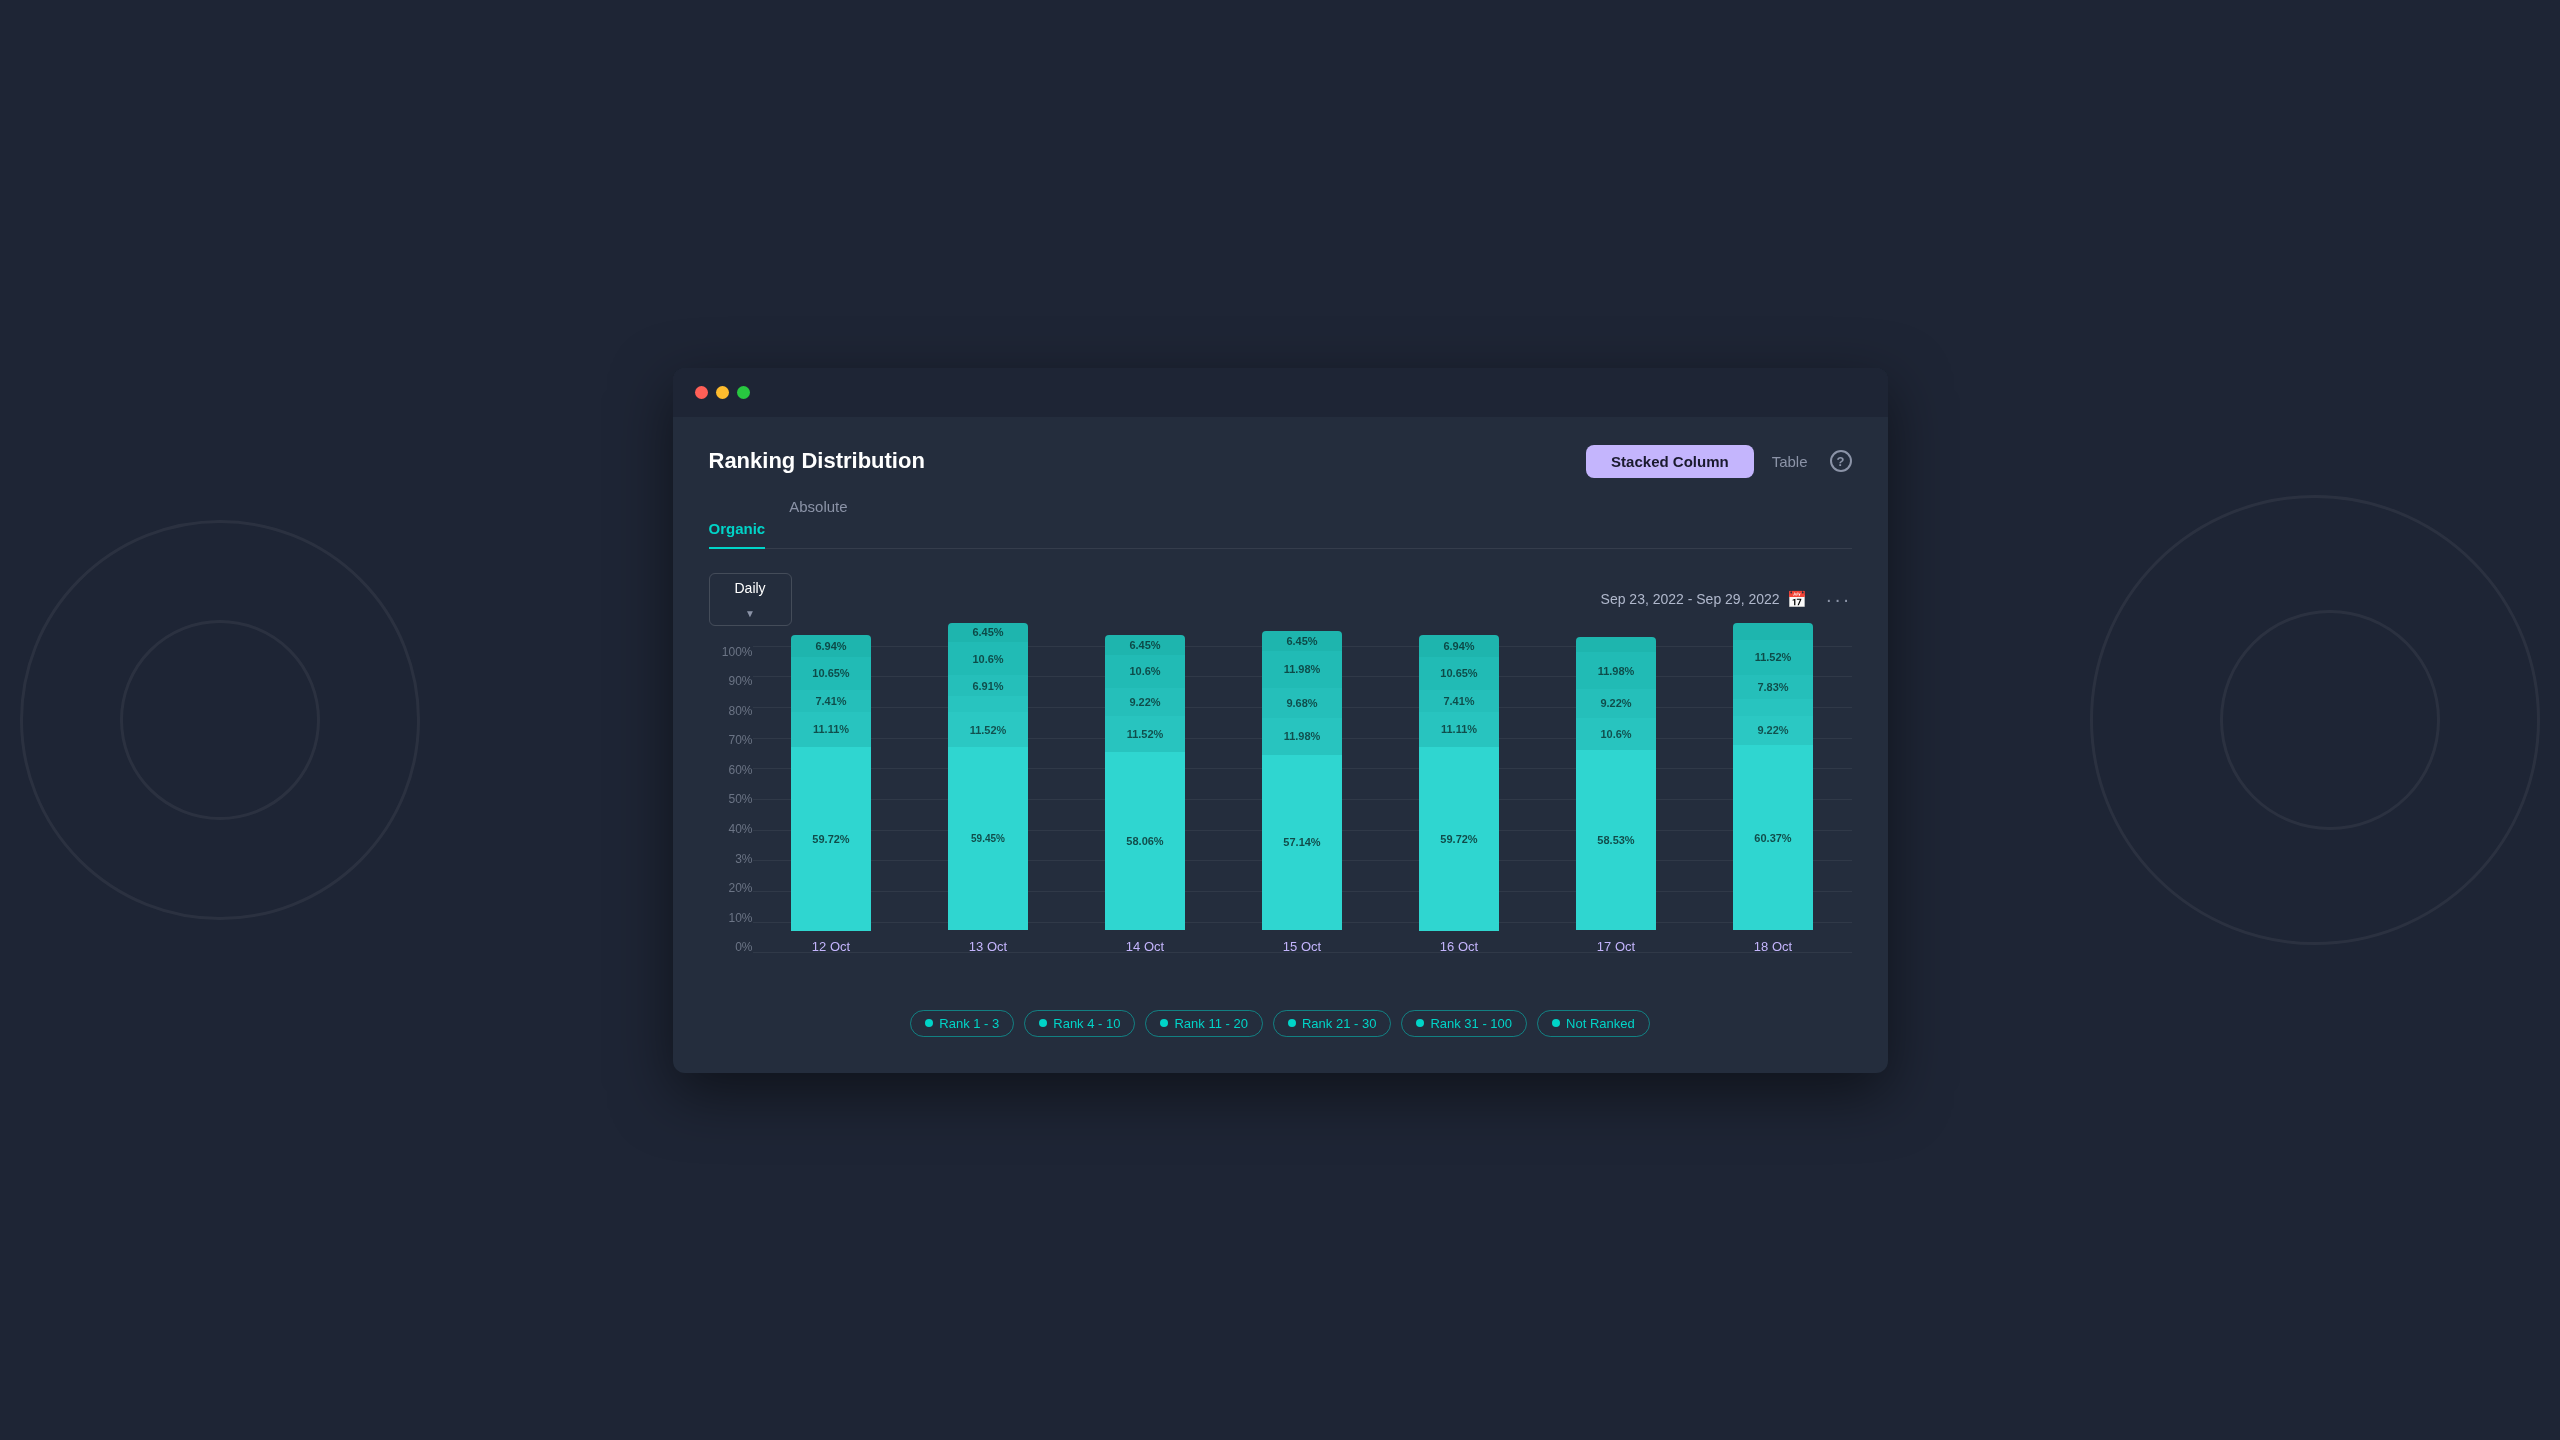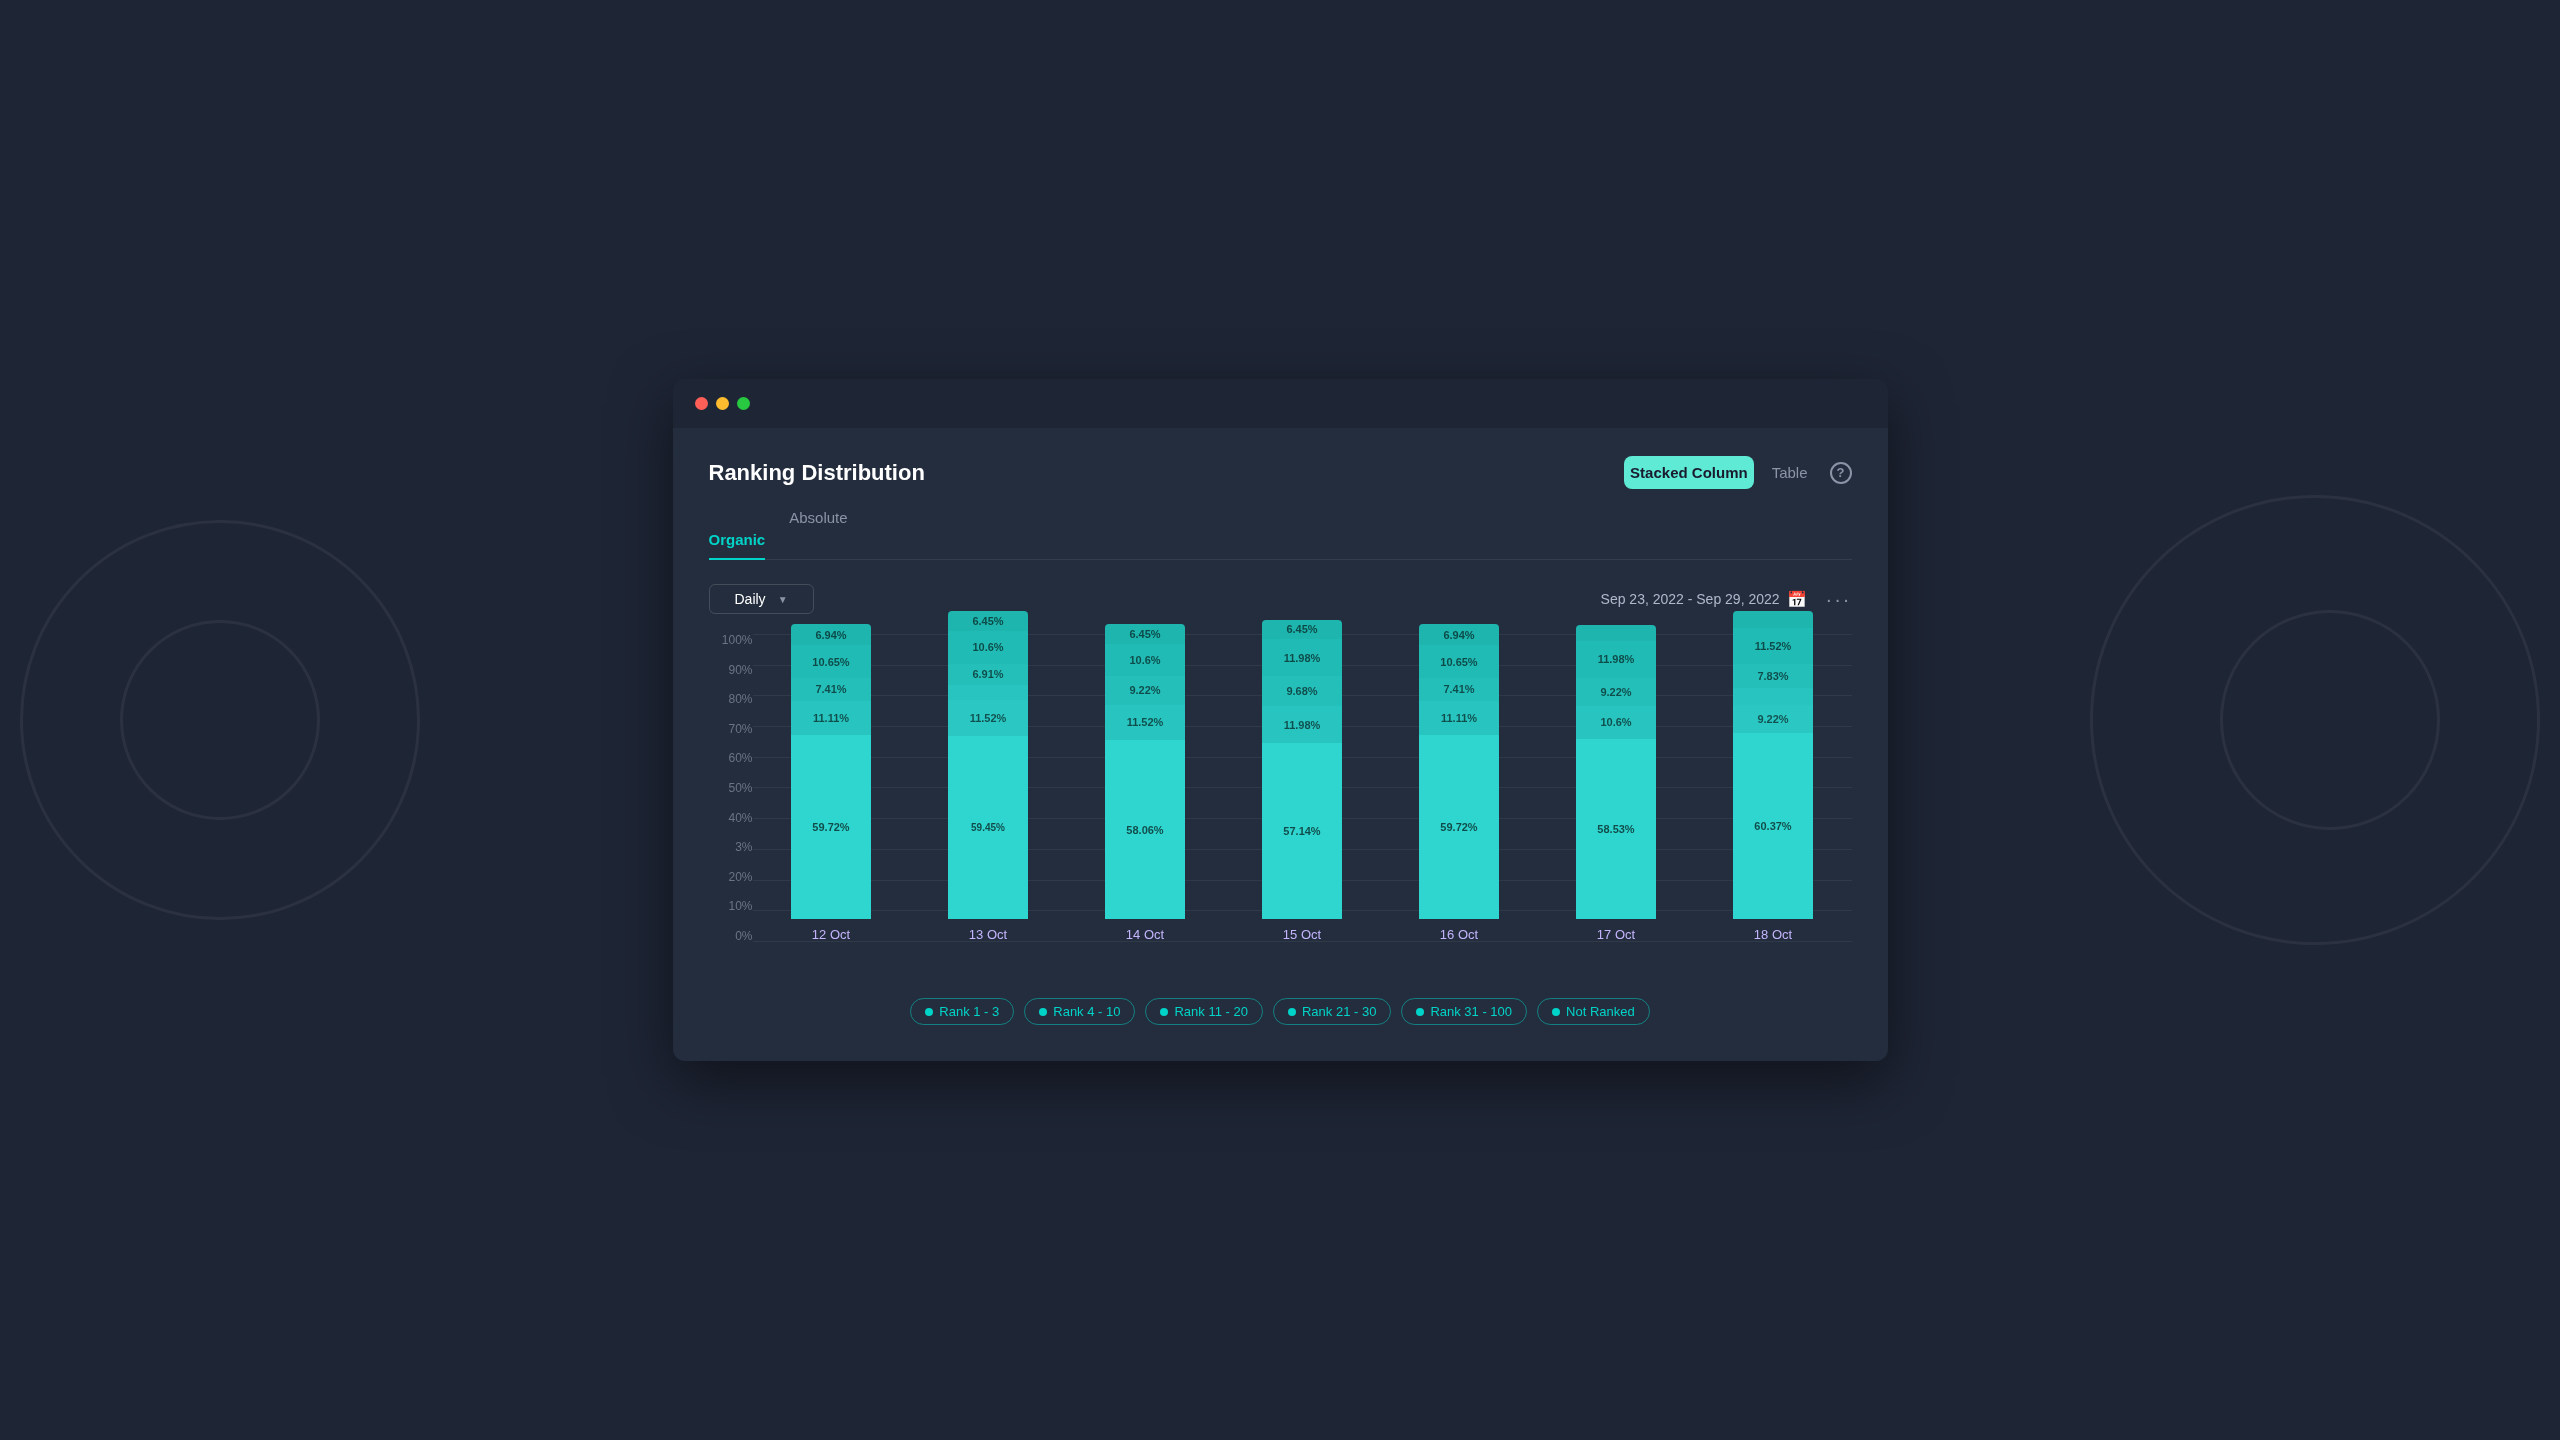--- a/index.html
+++ b/index.html
@@ -84,25 +84,25 @@
       font-size: 22px;
       font-weight: 700;
       color: #ffffff;
     }
     .header-controls {
       display: flex;
       align-items: center;
       gap: 4px;
     }
     .btn-stacked {
-      background: #5eead4;
+      background: #c4b5fd;
       color: #1a1a2e;
       border: none;
       border-radius: 8px;
-      padding: 8px 6px;
+      padding: 8px 25px;
       font-size: 15px;
       font-weight: 600;
       cursor: pointer;
     }
     .btn-table {
       background: transparent;
       color: #8b93a7;
       border: none;
       padding: 8px 14px;
       font-size: 15px;
@@ -157,20 +157,21 @@
       display: flex;
       align-items: center;
       gap: 12px;
       background: transparent;
       border: 1px solid rgba(255,255,255,0.15);
       border-radius: 6px;
       padding: 6px 25px;
       color: #ffffff;
       font-size: 14px;
       cursor: pointer;
+      flex-direction: column;
     }
     .chevron-down {
       font-size: 10px;
       color: #8b93a7;
     }
     .date-range {
       display: flex;
       align-items: center;
       gap: 10px;
       color: #b0b8cc;

